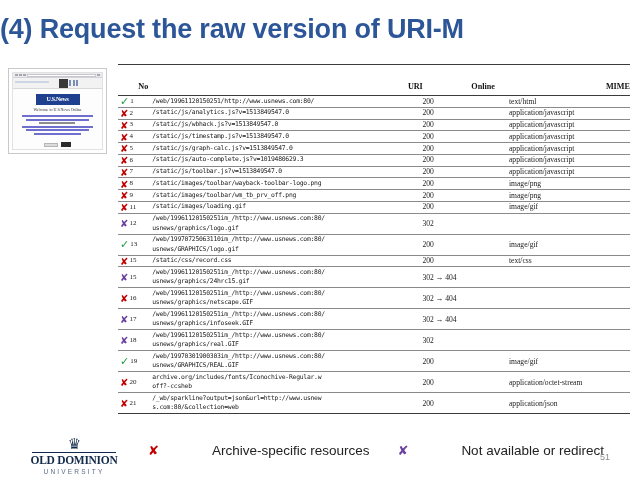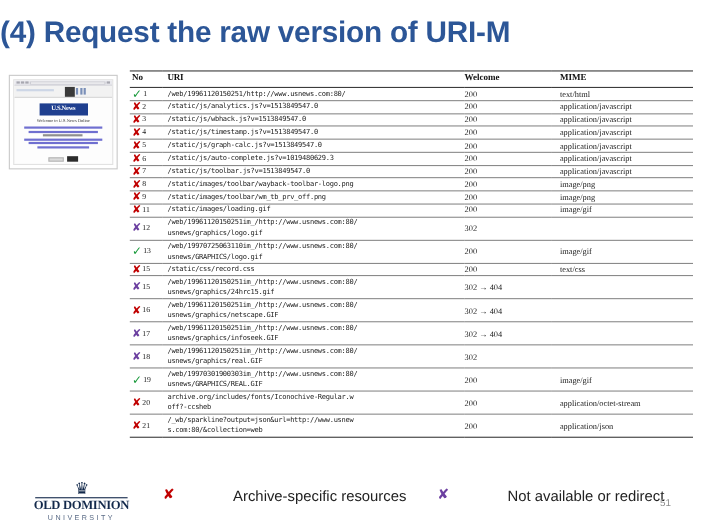--- a/index.html
+++ b/index.html
@@ -100,22 +100,22 @@
     border-collapse: collapse;
     width: 100%;
     font-family: "Liberation Serif", serif;
     font-size: 7.6px;
     color: #1a1a1a;
   }
   table.res thead th {
     font-family: "Liberation Serif", serif;
     font-size: 8.2px;
     font-weight: bold;
-    text-align: left;
-    padding: 0 0 3px 0;
+    text-align: right;
+    padding: 16px 0 3px 0;
     border-top: 1.1px solid #3b3b3b;
     border-bottom: 0.9px solid #3b3b3b;
     line-height: 11px;
     color: #111;
     margin-left: 29px;
   }
   table.res tbody td {
     border-bottom: 0.7px solid #8a8a8a;
     padding: 0.5px 0;
     vertical-align: middle;
@@ -247,21 +247,21 @@
       </div>
     </div>
   </div>
 
   <div class="table-wrap">
     <table class="res">
       <thead>
         <tr>
           <th class="c-no">No</th>
           <th class="c-uri">URI</th>
-          <th class="c-status">Welcome</th>
+          <th class="c-status">Online</th>
           <th class="c-mime">MIME</th>
         </tr>
       </thead>
       <tbody>
           <tr>
             <td class="c-no"><span class="mark ok">✓</span><span class="rownum">1</span></td>
             <td class="c-uri">/web/19961120150251/http://www.usnews.com:80/</td>
             <td class="c-status">200</td>
             <td class="c-mime">text/html</td>
           </tr>

